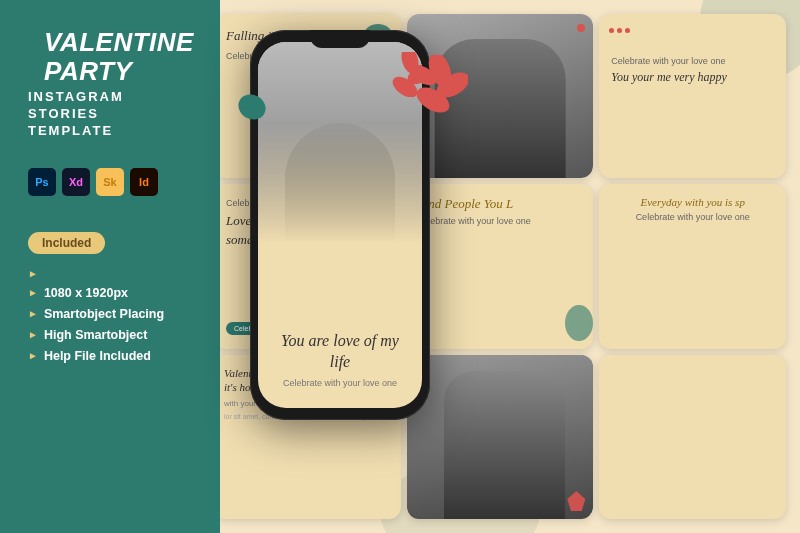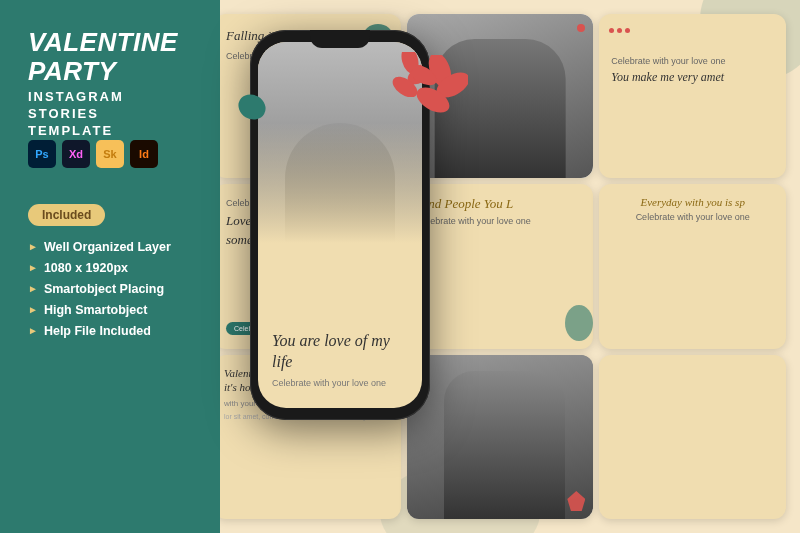--- a/index.html
+++ b/index.html
@@ -24,35 +24,37 @@
     }
 
     .title-main {
       font-size: 26px;
       font-weight: 900;
       color: #ffffff;
       line-height: 1.1;
       letter-spacing: 0.5px;
       text-transform: uppercase;
       font-style: italic;
+      margin-left: 16px;
     }
 
     .title-sub {
       font-size: 13px;
       font-weight: 700;
       color: #ffffff;
       line-height: 1.3;
       letter-spacing: 2px;
       text-transform: uppercase;
       margin-top: 4px;
     }
 
     .app-icons {
       display: flex;
       gap: 6px;
+      margin-top: 28px;
       align-items: flex-start;
     }
 
     .app-icon {
       width: 28px;
       height: 28px;
       border-radius: 5px;
       display: flex;
       align-items: center;
       justify-content: center;
@@ -252,20 +254,21 @@
       z-index: 5;
     }
 
     .phone-screen {
       width: 100%;
       height: 100%;
       background: #f0ddb0;
       border-radius: 28px;
       overflow: hidden;
       position: relative;
+      text-align: center;
     }
 
     
     .phone-photo {
       width: 100%;
       height: 55%;
       background: linear-gradient(180deg, #aaa 0%, #666 100%);
       border-radius: 28px 28px 0 0;
       position: relative;
       overflow: hidden;
@@ -341,21 +344,20 @@
     <div class="app-icon icon-xd">Xd</div>
     <div class="app-icon icon-sk">Sk</div>
     <div class="app-icon icon-id">Id</div>
   </div>
 
   <div class="features-badge">Included</div>
 
   <ul class="features-list">
     <li>
       <span class="bullet-arrow">►</span>
-      <span>Well Organized Layer</span>
     </li>
     <li>
       <span class="bullet-arrow">►</span>
       <span>1080 x 1920px</span>
     </li>
     <li>
       <span class="bullet-arrow">►</span>
       <span>Smartobject Placing</span>
     </li>
     <li>
@@ -401,21 +403,21 @@
       </div>
     </div>
 
     <div class="card card-3" style="position:relative;">
       <div style="position:absolute;left:10px;top:14px;display:flex;gap:3px;">
         <div style="width:5px;height:5px;background:#d9534f;border-radius:50%;"></div>
         <div style="width:5px;height:5px;background:#d9534f;border-radius:50%;"></div>
         <div style="width:5px;height:5px;background:#d9534f;border-radius:50%;"></div>
       </div>
       <div style="margin-top:28px;" class="card-sub-text">Celebrate with your love one</div>
-      <div class="card-italic-text">You make me very amet</div>
+      <div class="card-italic-text">You your me very happy</div>
     </div>
 
     <div class="card card-4" style="position:relative;">
       <div class="card-sub-text">Celebrate with your love one</div>
       <div class="card-italic-text">Lovers dont finally meet somewhere</div>
       <div class="blob-teal" style="position:absolute;right:0;top:20px;width:20px;height:35px;background:#d9534f;border-radius:50% 0 50% 50%;opacity:0.8;"></div>
       <div style="position:absolute;bottom:14px;left:12px;background:#2d7a6e;color:white;font-size:7px;padding:3px 8px;border-radius:8px;">Celebrate</div>
     </div>
 
     <div class="card card-5" style="position:relative; padding:12px 10px;">

